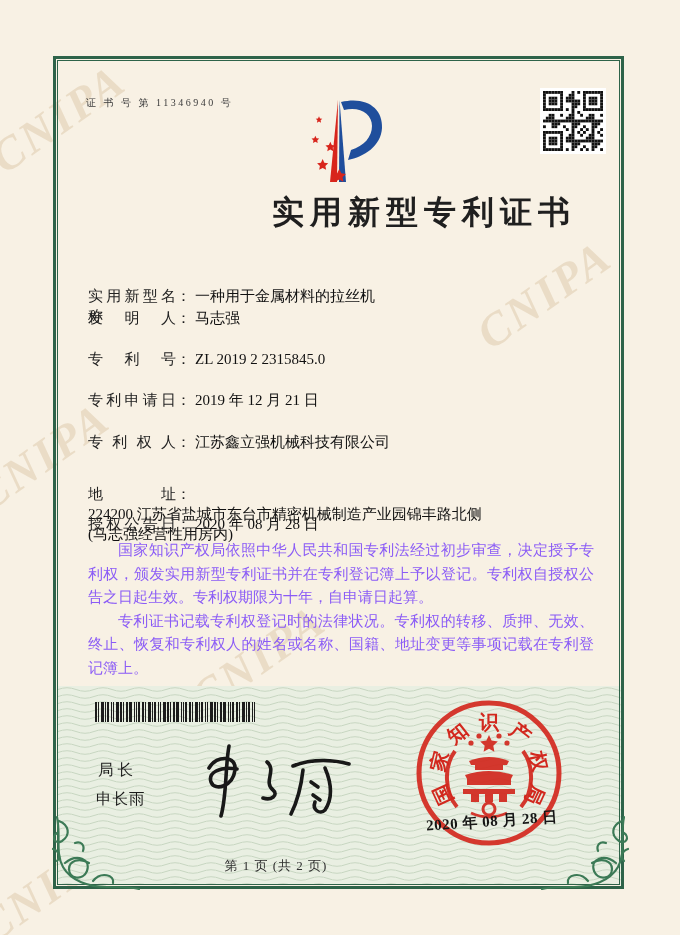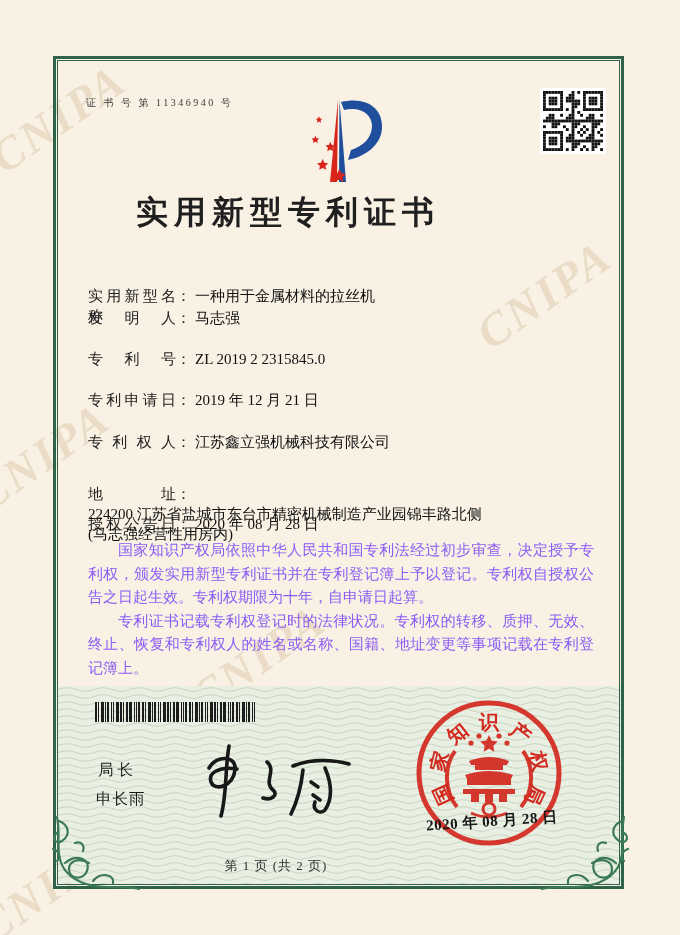--- a/index.html
+++ b/index.html
@@ -19,21 +19,21 @@
   .band svg{display:block;width:100%;height:100%;}
 
   .content{position:absolute;inset:0;z-index:3;}
 
   .cert-number{position:absolute;left:86px;top:96px;font-size:10px;color:#3b3b3b;
     letter-spacing:2.5px;}
 
   .logo{position:absolute;left:288px;top:94px;width:112px;height:94px;}
   .qr{position:absolute;left:540px;top:88px;width:60px;height:60px;background:#fff;padding:3px;}
 
-  .title{position:absolute;left:0;top:191px;width:576px;text-align:center;
+  .title{position:absolute;left:0;top:191px;width:576px;text-align:right;
     font-size:32px;font-weight:700;letter-spacing:6px;color:#1f1f1f;}
 
   .frow{position:absolute;left:88px;width:516px;font-size:15px;color:#1a1a1a;line-height:20px;}
   .flabel{display:inline-block;width:88px;text-align:justify;text-align-last:justify;
     vertical-align:top;color:#222;}
   .fcolon{display:inline-block;vertical-align:top;margin-right:4px;}
   .fvalue{display:inline-block;vertical-align:top;color:#111;}
   .fvalue.wrap{width:412px;}
   .fpair2{position:absolute;left:281px;top:0;white-space:nowrap;}
 

